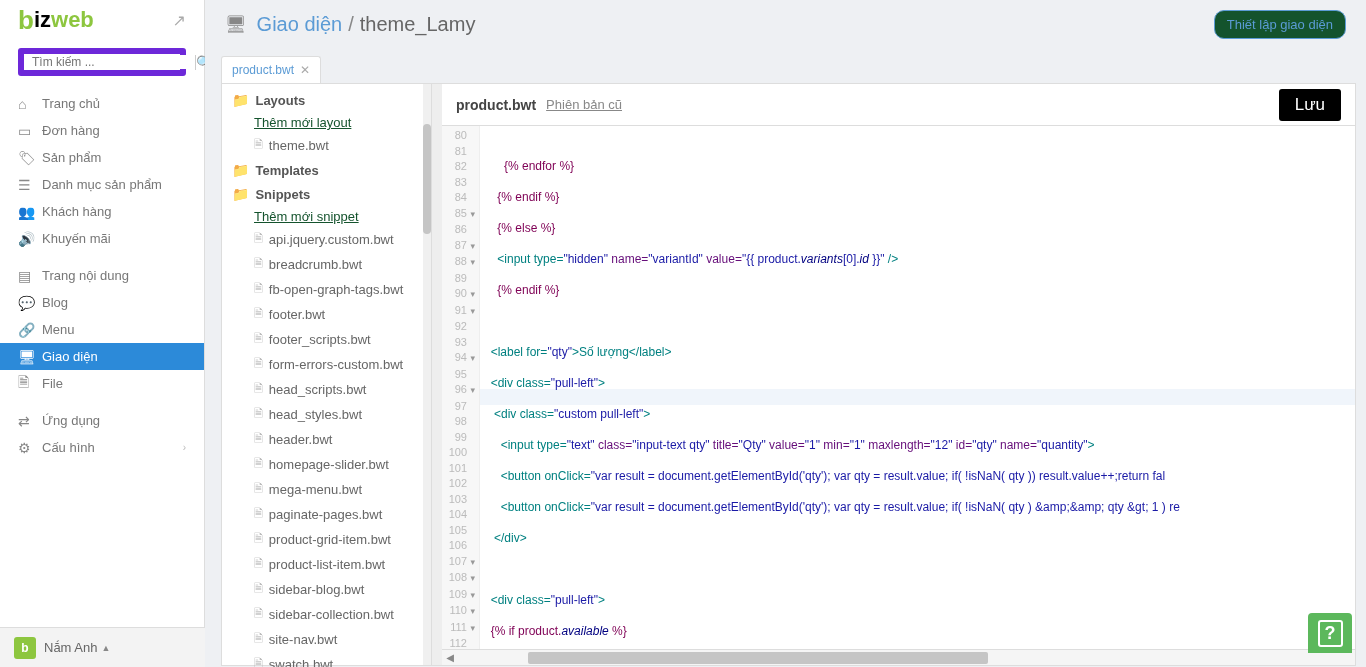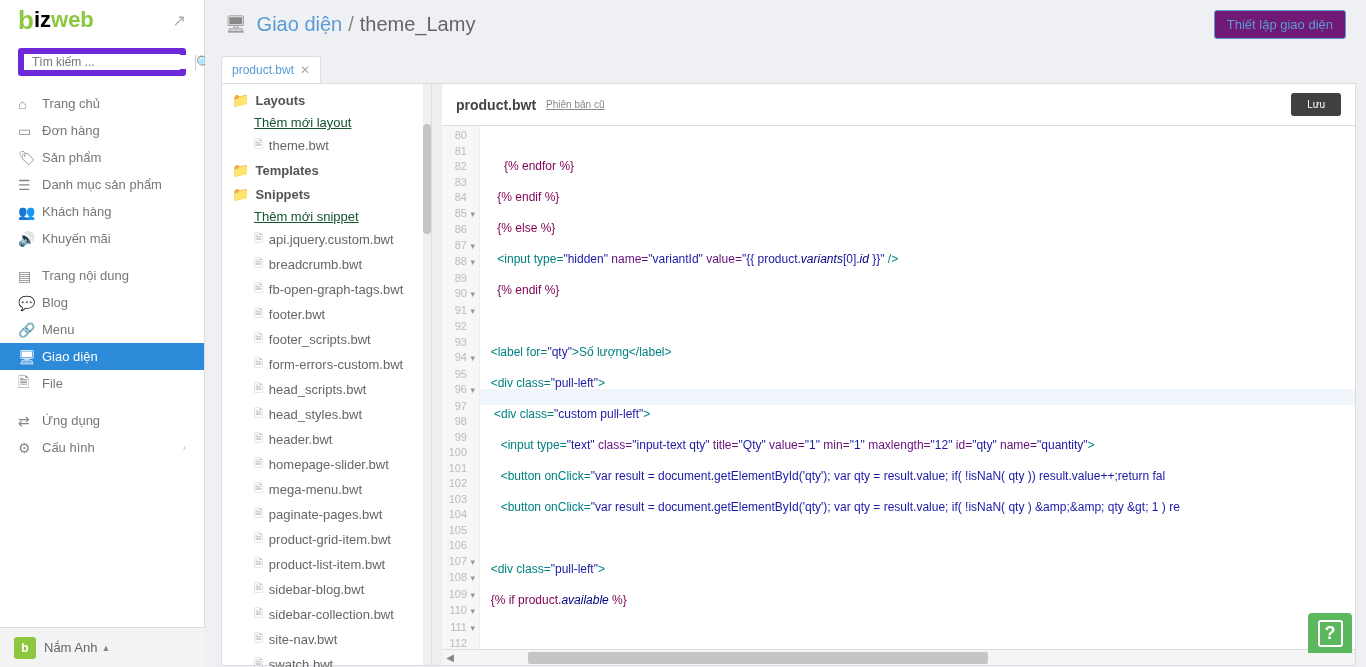--- a/index.html
+++ b/index.html
@@ -25,43 +25,43 @@
 .user-bar { position: absolute; bottom: 0; left: 0; width: 205px; height: 40px; background: #f3f3f3; border-top: 1px solid #ddd; display: flex; align-items: center; padding: 0 14px; }
 .user-avatar { width: 22px; height: 22px; background: #8dc63f; border-radius: 3px; display: flex; align-items: center; justify-content: center; color: #fff; font-weight: bold; font-size: 12px; margin-right: 8px; }
 .user-name { color: #666; font-size: 13px; }
 .user-arrow { margin-left: 4px; font-size: 9px; color: #888; }
 
 .topbar { position: absolute; left: 205px; top: 0; right: 0; height: 48px; background: #eef0f3; display: flex; align-items: center; padding: 0 20px; }
 .bc-icon { color: #888; font-size: 17px; margin-right: 10px; }
 .bc-link { color: #5b9bd5; font-size: 20px; }
 .bc-sep { color: #888; margin: 0 6px; font-size: 20px; }
 .bc-cur { color: #666; font-size: 20px; }
-.setup-btn { margin-left: auto; background: #701a75; border: 1px solid #5b9bd5; color: #5b9bd5; padding: 6px 12px; border-radius: 3px; cursor: pointer; font-size: 13px; }
+.setup-btn { margin-left: auto; background: #14532d; border: 1px solid #5b9bd5; color: #5b9bd5; padding: 6px 12px; border-radius: 10px; cursor: pointer; font-size: 13px; }
 
 .content { position: absolute; left: 205px; top: 48px; right: 0; bottom: 0; background: #eef0f3; padding: 8px 10px 0 16px; }
 .file-tabs { display: flex; }
 .file-tab { background: #fff; border: 1px solid #ddd; border-bottom: none; border-radius: 3px 3px 0 0; padding: 6px 10px; font-size: 12px; color: #5b9bd5; display: flex; align-items: center; }
 .file-tab .close { margin-left: 6px; color: #aaa; cursor: pointer; font-size: 12px; }
 .panel { background: #fff; border: 1px solid #ddd; height: 583px; display: flex; }
 
 .tree-wrap { width: 210px; border-right: 1px solid #ddd; position: relative; }
 .tree-scroll { position: absolute; right: 0; top: 0; bottom: 0; width: 8px; background: #f0f0f0; }
 .tree-thumb { position: absolute; right: 0; top: 40px; width: 8px; height: 110px; background: #c5c5c5; border-radius: 4px; }
 .tree { overflow: hidden; padding: 4px 0; }
 .tree-folder { display: flex; align-items: center; padding: 4px 10px; color: #555; font-weight: bold; font-size: 13px; }
 .tree-folder .folder-icon { color: #48a0dc; margin-right: 6px; font-size: 14px; }
 .tree-link { display: block; padding: 3px 10px 3px 32px; color: #14532d; font-size: 13px; text-decoration: underline; cursor: pointer; }
 .tree-file { display: flex; align-items: center; padding: 3px 10px 3px 32px; color: #666; font-size: 13px; cursor: pointer; }
 .tree-file .file-icon { color: #aaa; margin-right: 6px; font-size: 11px; }
 
 .editor-wrap { flex: 1; display: flex; flex-direction: column; position: relative; }
 .editor-header { height: 42px; border-bottom: 1px solid #ddd; display: flex; align-items: center; padding: 0 14px; }
 .editor-title { font-weight: bold; color: #444; font-size: 14px; }
-.editor-version { margin-left: 10px; color: #888; text-decoration: underline; font-size: 10px; cursor: pointer; }
-.save-btn { margin-left: auto; background: #404040; color: #fff; border: none; padding: 6px 16px; border-radius: 3px; cursor: pointer; font-size: 10px; }
+.editor-version { margin-left: 10px; color: #888; text-decoration: underline; font-size: 13px; cursor: pointer; }
+.save-btn { margin-left: auto; background: #000000; color: #fff; border: none; padding: 6px 16px; border-radius: 3px; cursor: pointer; font-size: 17px; }
 .editor-body { flex: 1; display: flex; font-family: "Consolas", monospace; font-size: 12px; overflow: hidden; position: relative; }
 .gutter { background: #f7f7f7; border-right: 1px solid #eee; padding: 2px 4px 2px 6px; color: #bbb; text-align: right; font-size: 11px; line-height: 15.5px; width: 38px; }
 .gutter .fold { color: #999; font-size: 9px; display: inline-block; width: 8px; }
 .code { flex: 1; padding: 2px 4px; line-height: 15.5px; white-space: pre; overflow: hidden; position: relative; }
 .hl-line { position: absolute; left: 0; right: 0; top: 263px; height: 15.5px; background: #f0f5fb; z-index: 0; }
 .code-line { position: relative; z-index: 1; }
 .t-tag { color: #008080; }
 .t-attr { color: #660e7a; }
 .t-str { color: #1a1aa6; }
 .t-tmpl { color: #7f0055; font-weight: normal; }
@@ -322,20 +322,21 @@
 <div class="code-line"><span class="t-tmpl">    {% else %}</span></div>
 <div class="code-line"><span class="t-tag">    &lt;input type=</span><span class="t-str">"hidden"</span><span class="t-attr"> name=</span><span class="t-str">"variantId"</span><span class="t-attr"> value=</span><span class="t-str">"{{ product.</span><span class="t-prop">variants</span><span class="t-str">[0].</span><span class="t-prop">id</span><span class="t-str"> }}"</span><span class="t-tag"> /&gt;</span></div>
 <div class="code-line"><span class="t-tmpl">    {% endif %}</span></div>
 <div class="code-line"> </div>
 <div class="code-line"><span class="t-tag">  &lt;label for=</span><span class="t-str">"qty"</span><span class="t-tag">&gt;Số lượng&lt;/label&gt;</span></div>
 <div class="code-line"><span class="t-tag">  &lt;div class=</span><span class="t-str">"pull-left"</span><span class="t-tag">&gt;</span></div>
 <div class="code-line"><span class="t-tag">   &lt;div class=</span><span class="t-str">"custom pull-left"</span><span class="t-tag">&gt;</span></div>
 <div class="code-line"><span class="t-tag">     &lt;input type=</span><span class="t-str">"text"</span><span class="t-attr"> class=</span><span class="t-str">"input-text qty"</span><span class="t-attr"> title=</span><span class="t-str">"Qty"</span><span class="t-attr"> value=</span><span class="t-str">"1"</span><span class="t-attr"> min=</span><span class="t-str">"1"</span><span class="t-attr"> maxlength=</span><span class="t-str">"12"</span><span class="t-attr"> id=</span><span class="t-str">"qty"</span><span class="t-attr"> name=</span><span class="t-str">"quantity"</span><span class="t-tag">&gt;</span></div>
 <div class="code-line"><span class="t-tag">     &lt;button onClick=</span><span class="t-str">"var result = document.getElementById('qty'); var qty = result.value; if( !isNaN( qty )) result.value++;return fal</span></div>
 <div class="code-line"><span class="t-tag">     &lt;button onClick=</span><span class="t-str">"var result = document.getElementById('qty'); var qty = result.value; if( !isNaN( qty ) &amp;amp;&amp;amp; qty &amp;gt; 1 ) re</span></div>
+<div class="code-line"><span class="t-tag">   &lt;/div&gt;</span></div>
 <div class="code-line"> </div>
 <div class="code-line"><span class="t-tag">  &lt;div class=</span><span class="t-str">"pull-left"</span><span class="t-tag">&gt;</span></div>
 <div class="code-line"><span class="t-tmpl">  {% if product.</span><span class="t-prop">available</span><span class="t-tmpl"> %}</span></div>
 
 
 
 
 
 
 

